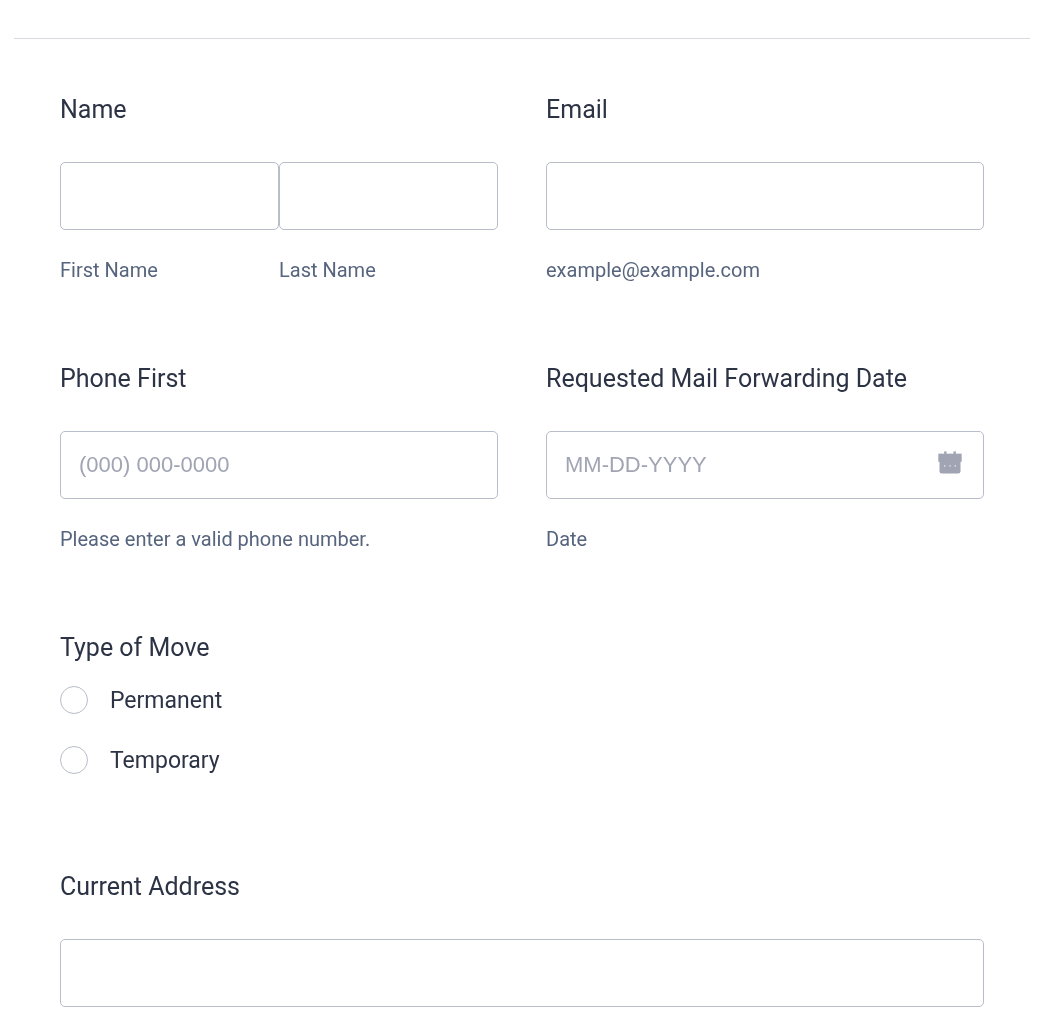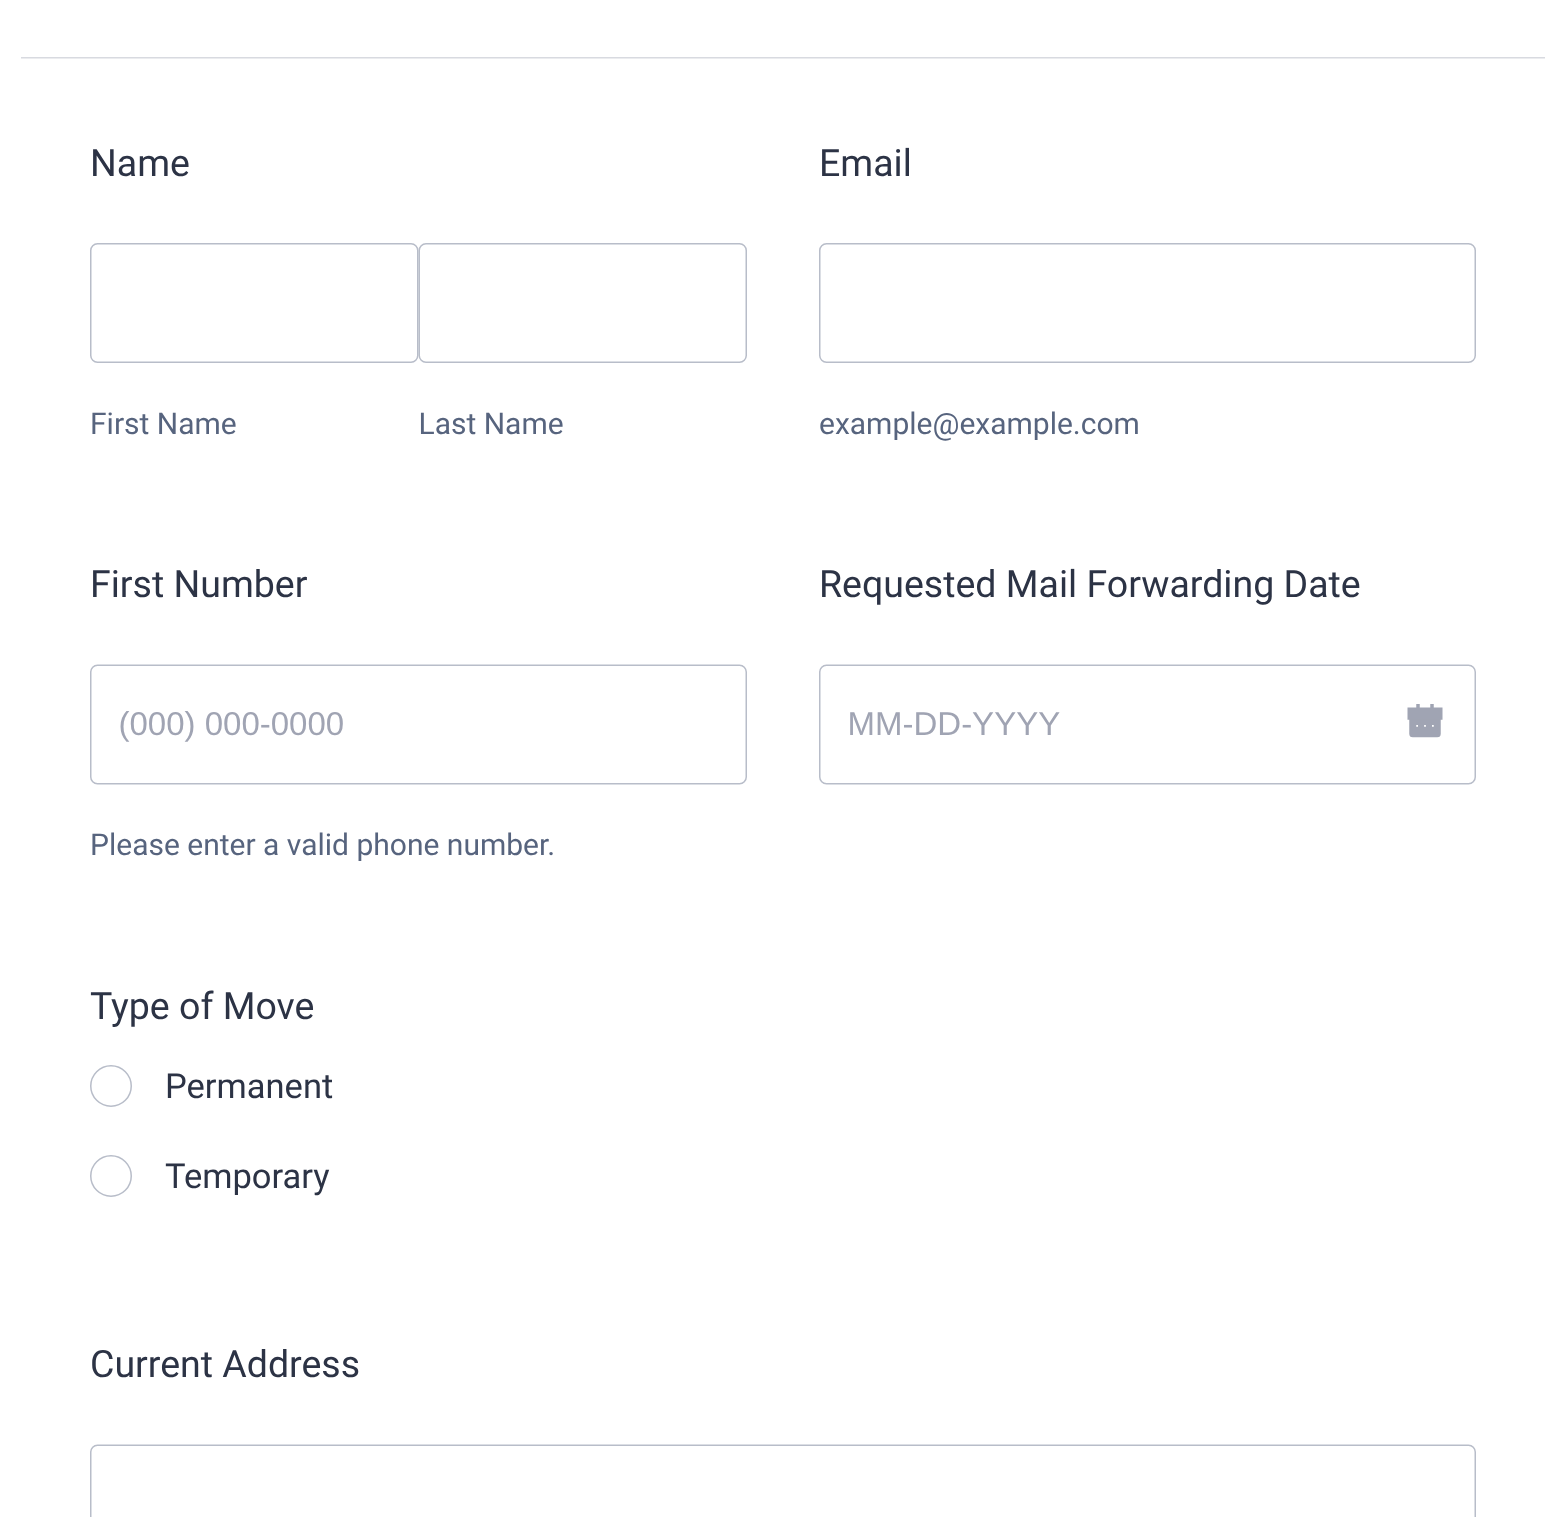--- a/index.html
+++ b/index.html
@@ -48,21 +48,21 @@
     .name-inputs {
       display: flex;
     }
     
     .name-input-wrap {
       flex: 1;
     }
     
     .input {
       width: 100%;
-      height: 80px;
+      height: 68px;
       border: 1px solid #b8bdc9;
       border-radius: 5px;
       font-size: 22px;
       padding: 0 18px;
       color: #2c3345;
       background: #ffffff;
     }
     
     .input::placeholder {
       color: #a0a4b3;
@@ -158,41 +158,42 @@
 
     <div class="col">
       <span class="field-label">Email</span>
       <input class="input" type="email" style="">
       <span class="sublabel">example@example.com</span>
     </div>
   </div>
 
   <div class="row">
     <div class="col">
-      <span class="field-label">First Number</span>
+      <span class="field-label">Phone First</span>
       <input class="input" type="tel" placeholder="(000) 000-0000" style="">
       <span class="sublabel">Please enter a valid phone number.</span>
     </div>
 
     <div class="col">
       <span class="field-label">Requested Mail Forwarding Date</span>
       <div class="date-input-wrap">
         <input class="input" type="text" placeholder="MM-DD-YYYY" style="">
         <span class="calendar-icon">
           <svg width="28" height="28" viewBox="0 0 24 24" fill="none" stroke="currentColor" stroke-width="2">
             <rect x="3" y="5" width="18" height="16" rx="2" fill="currentColor" stroke="none"></rect>
             <rect x="3" y="5" width="18" height="5" fill="currentColor"></rect>
             <line x1="8" y1="2" x2="8" y2="6" stroke="currentColor" stroke-width="2"></line>
             <line x1="16" y1="2" x2="16" y2="6" stroke="currentColor" stroke-width="2"></line>
             <rect x="6" y="13" width="3" height="3" fill="#ffffff"></rect>
             <rect x="10.5" y="13" width="3" height="3" fill="#ffffff"></rect>
             <rect x="15" y="13" width="3" height="3" fill="#ffffff"></rect>
           </svg>
         </span>
       </div>
+      <span class="sublabel">Date</span>
     </div>
   </div>
 
   <div class="type-move-section">
     <span class="field-label tight">Type of Move</span>
     <div class="radio-group">
       <label class="radio-item">
         <span class="radio-circle"></span>
         <span class="radio-label">Permanent</span>
       </label>

